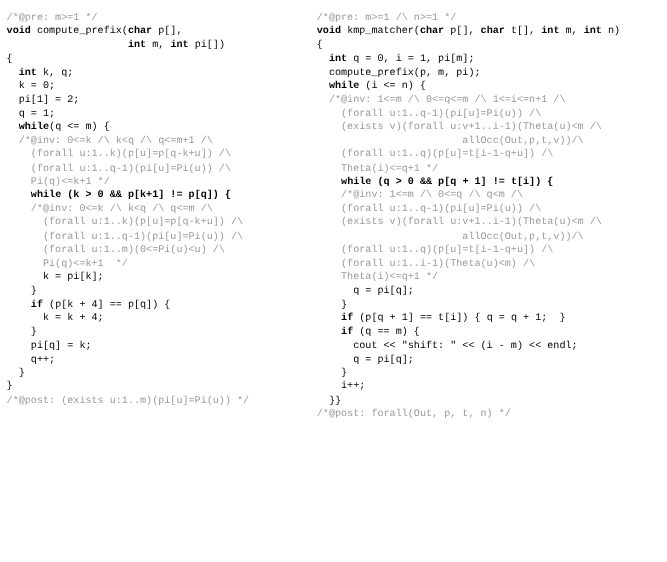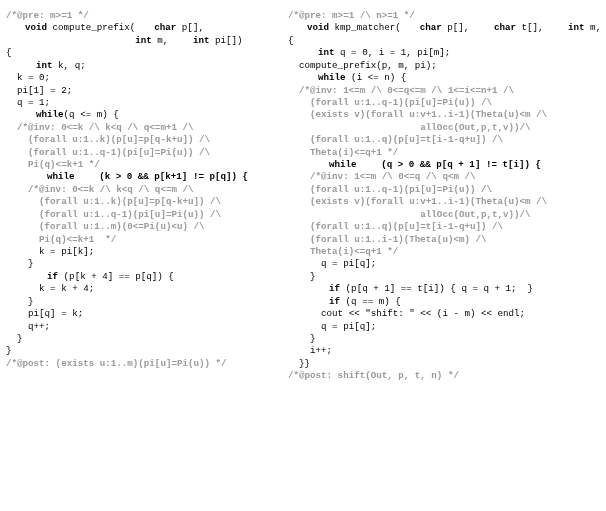--- a/index.html
+++ b/index.html
@@ -15,22 +15,22 @@
   }
   .cols {
     display: flex;
     gap: 12px;
   }
   .col {
     white-space: pre;
   }
   .left { flex: 0 0 270px; }
   .right { flex: 1; }
-  .g { color: #9a9a9a; font-weight: bold; }
-  .b { font-weight: bold; margin-left: 19px; }
+  .g { color: #9a9a9a; }
+  .b { font-weight: bold; }
 </style>
 </head>
 <body>
 
 <div class="cols">
 <div class="col left"><span class="g">/*@pre: m&gt;=1 */</span>
 <span class="b">void</span><span> compute_prefix(</span><span class="b">char</span><span> p[],</span>
 <span>                    </span><span class="b">int</span><span> m, </span><span class="b">int</span><span> pi[])</span>
 <span>{</span>
 <span>  </span><span class="b">int</span><span> k, q;</span>
@@ -80,14 +80,14 @@
 <span class="g">    Theta(i)&lt;=q+1 */</span>
 <span>      q = pi[q];</span>
 <span>    }</span>
 <span>    </span><span class="b">if</span><span> (p[q + 1] == t[i]) { q = q + 1;  }</span>
 <span>    </span><span class="b">if</span><span> (q == m) {</span>
 <span>      cout &lt;&lt; "shift: " &lt;&lt; (i - m) &lt;&lt; endl;</span>
 <span>      q = pi[q];</span>
 <span>    }</span>
 <span>    i++;</span>
 <span>  }}</span>
-<span class="g">/*@post: shift(Out, p, t, n) */</span></div>
+<span class="g">/*@post: forall(Out, p, t, n) */</span></div>
 </div>
 
 </body></html>

